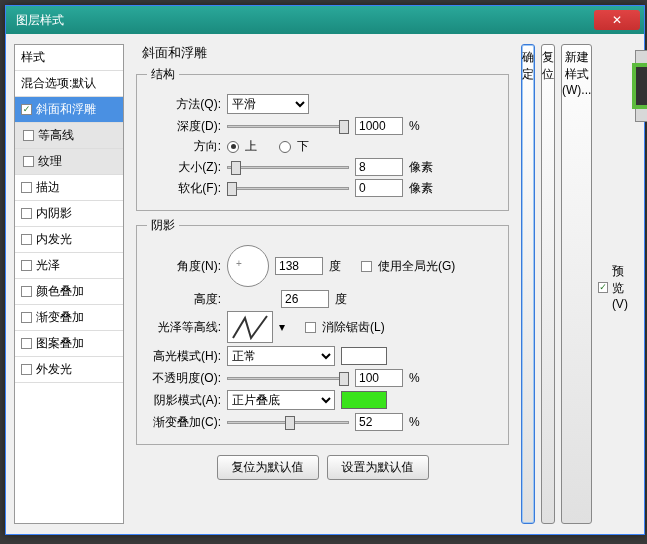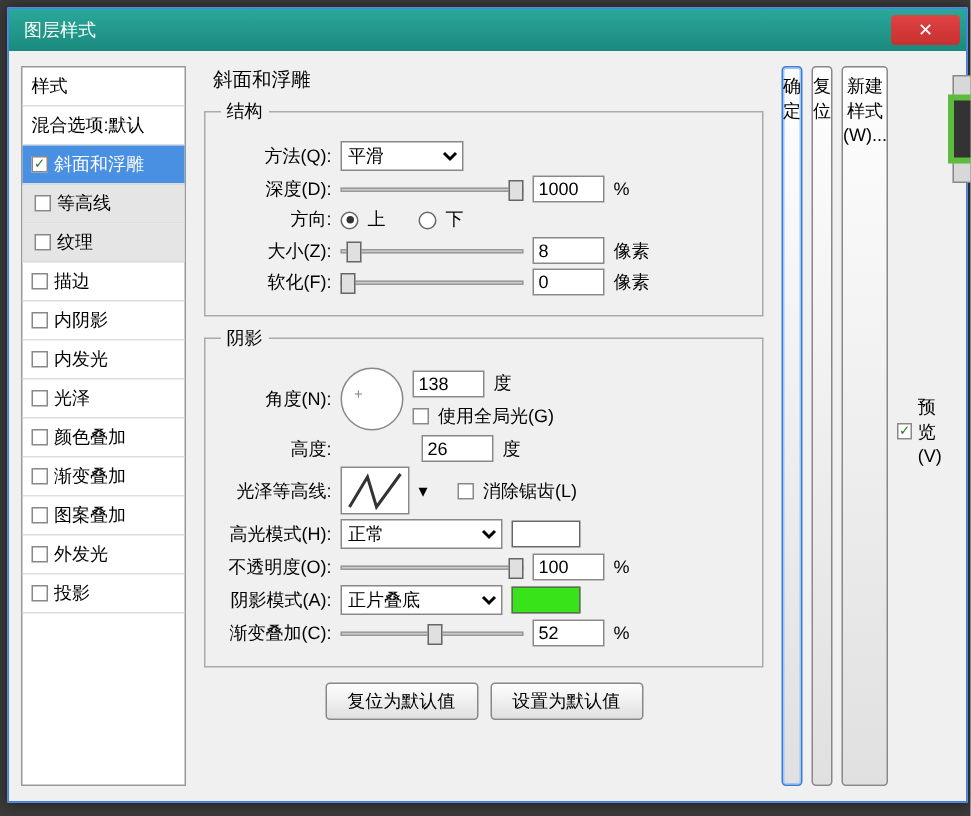--- a/index.html
+++ b/index.html
@@ -99,24 +99,20 @@
           <span>渐变叠加</span>
         </div>
         <div class="sidebar-item">
           <span class="cb"></span>
           <span>图案叠加</span>
         </div>
         <div class="sidebar-item">
           <span class="cb"></span>
           <span>外发光</span>
         </div>
-        <div class="sidebar-item">
-          <span class="cb"></span>
-          <span>投影</span>
-        </div>
       </div>
 
     <div class="main">
       <div class="main-title">斜面和浮雕</div>
 
       <fieldset>
         <legend>结构</legend>
         <div class="row">
           <span class="row-label">方法(Q):</span>
           <select class="combo"><option>平滑</option></select>
@@ -158,21 +154,21 @@
         </div>
       </fieldset>
 
       <fieldset>
         <legend>阴影</legend>
         <div class="row">
           <span class="row-label">角度(N):</span>
           <div class="angle-wheel">
               <span class="angle-cross">+</span>
             </div>
-          <div style="display:flex;flex-direction:column;gap:4px">
+          <div style="display:flex;flex-direction:row;gap:4px">
             <div class="row" style="margin:0">
               <input class="numfield" value="138" style="">
               <span class="unit">度</span>
             </div>
             <div class="row" style="margin:0">
               <span class="cb"></span>
               <span>使用全局光(G)</span>
             </div>
           </div>
         </div>

